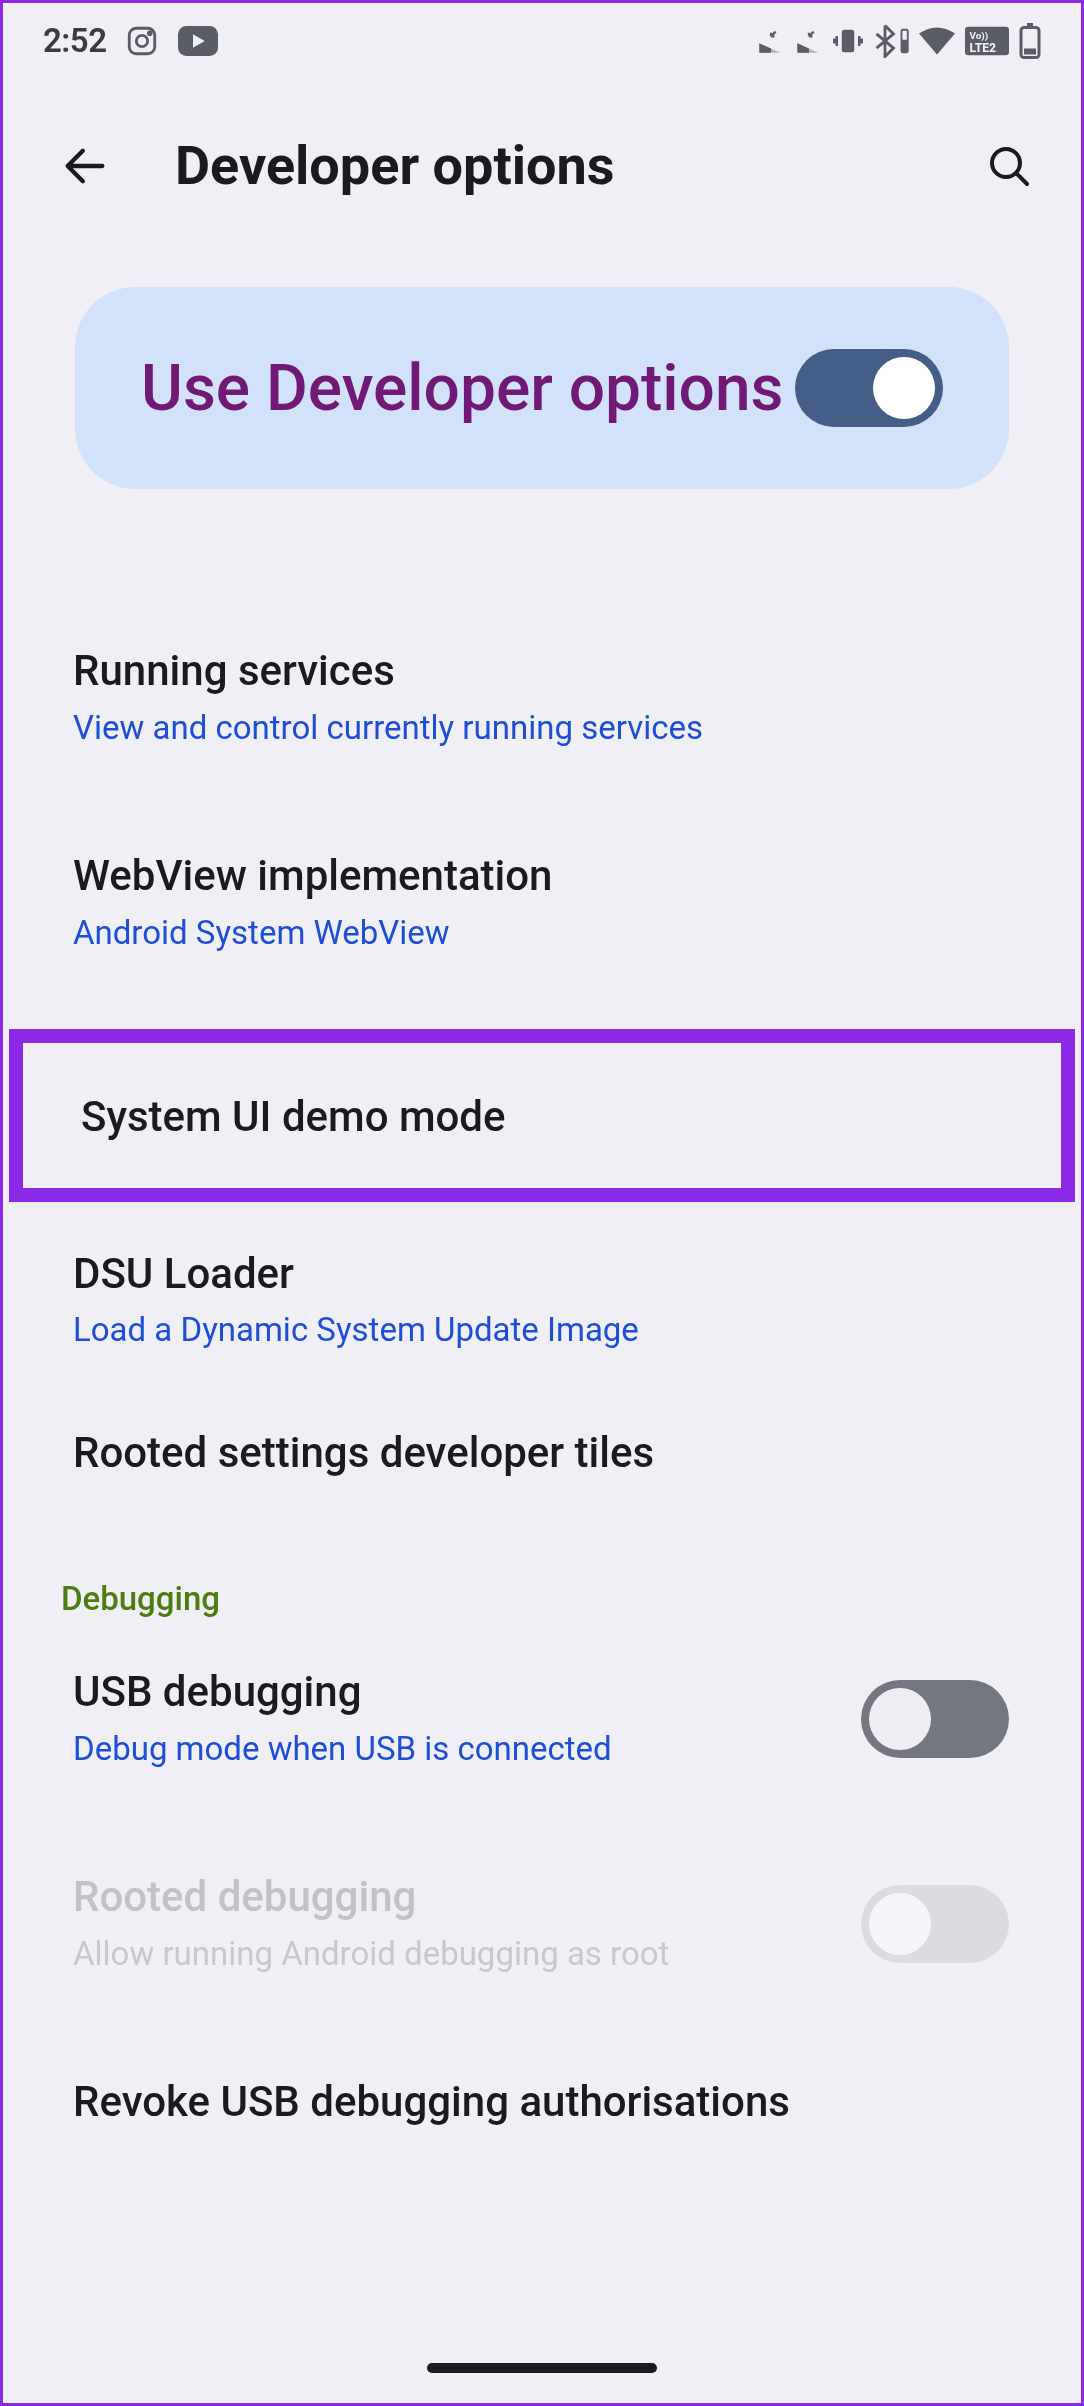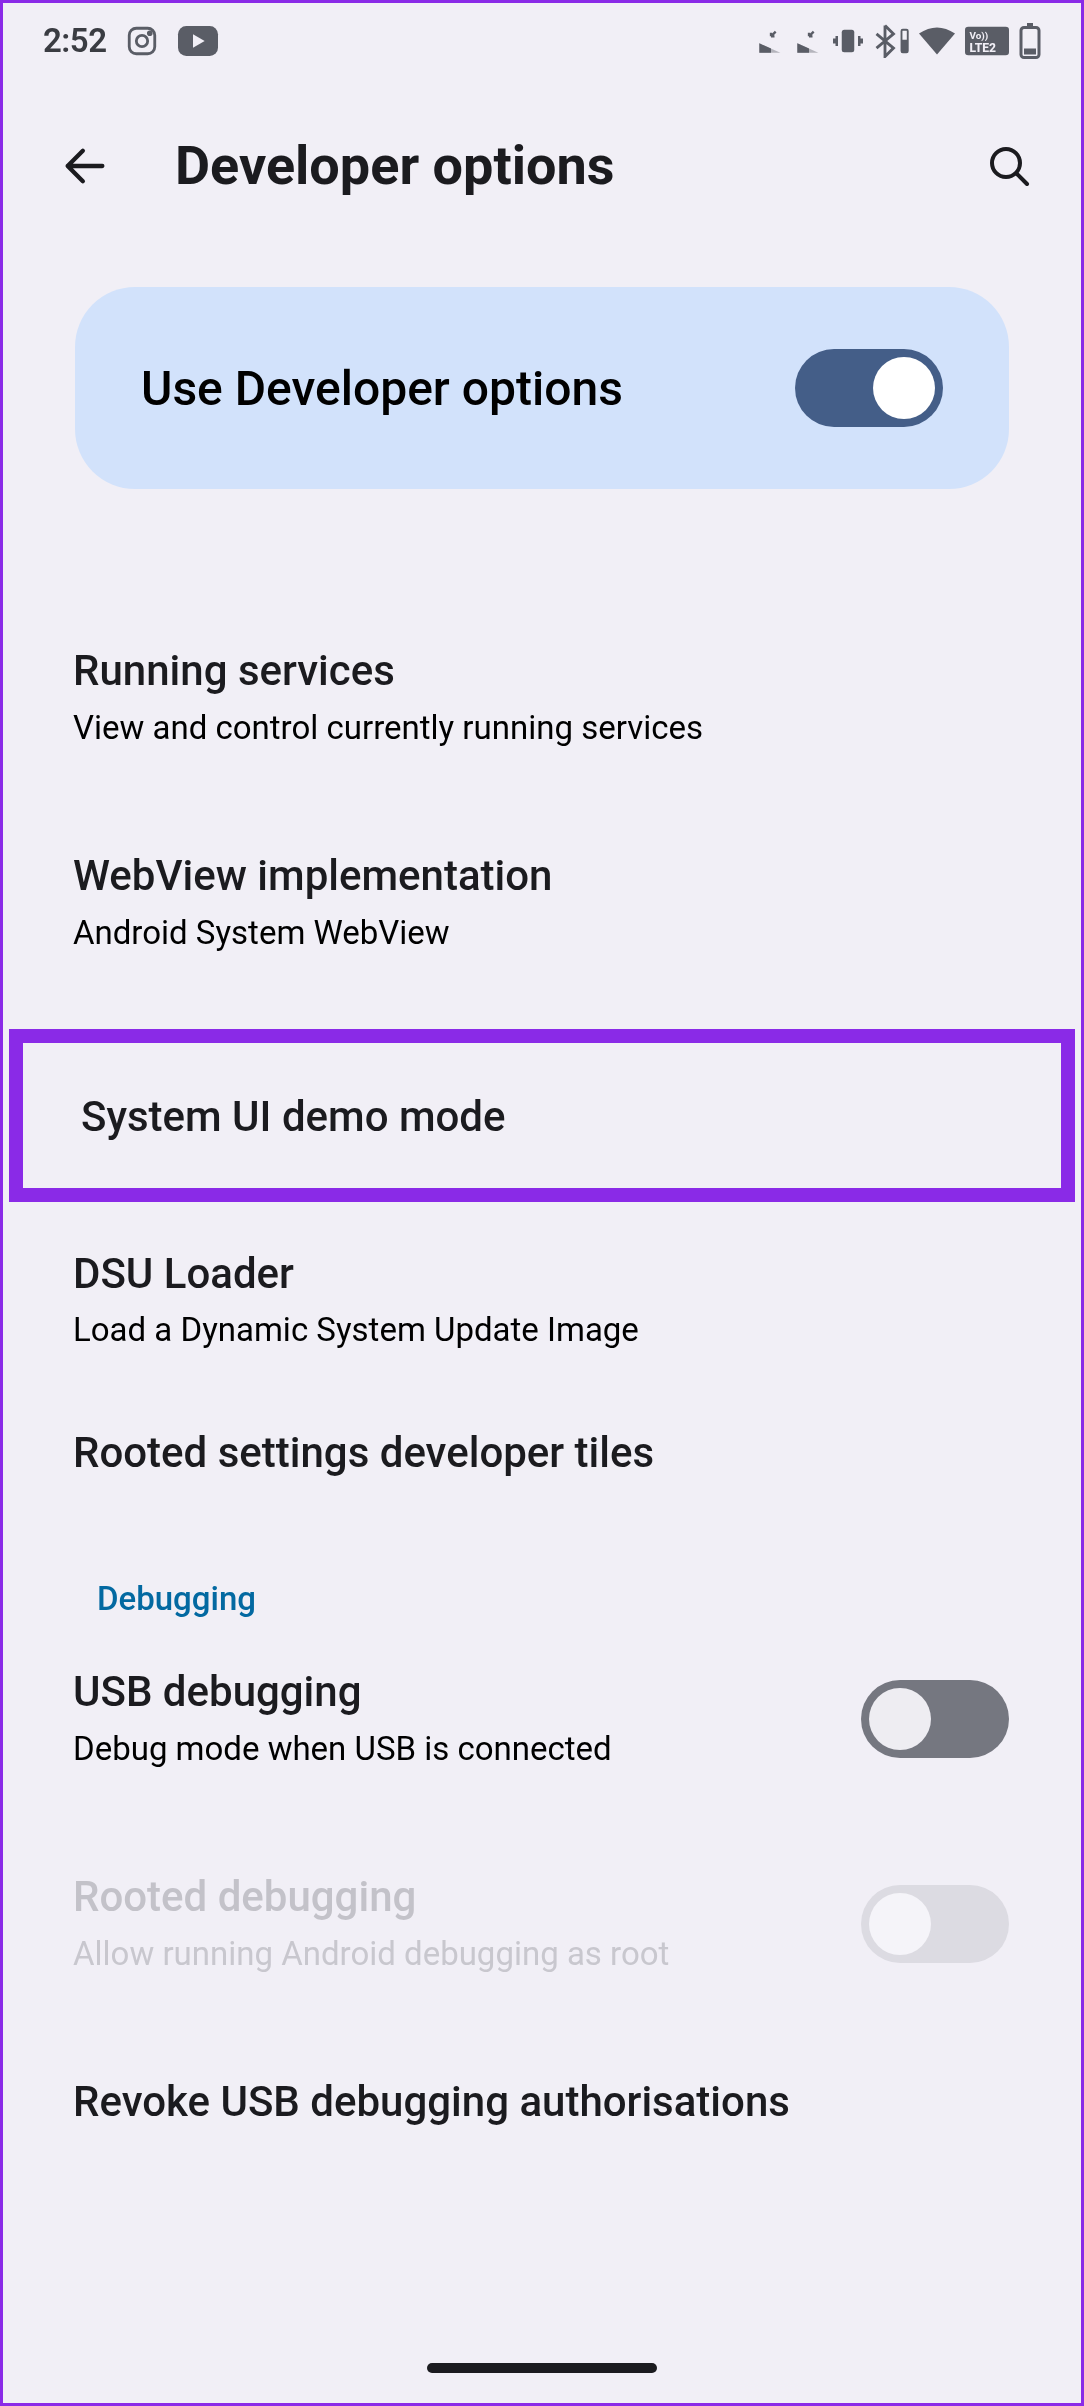--- a/index.html
+++ b/index.html
@@ -34,54 +34,53 @@
   .search-btn { width: 60px; height: 60px; display:flex; align-items:center; justify-content:center; }
   .master-card {
     margin: 60px 72px 0 72px;
     background: #d2e2fb;
     border-radius: 60px;
     padding: 62px 66px;
     display: flex;
     align-items: center;
     justify-content: space-between;
   }
-  .master-label { font-size: 48px; font-weight: 500; color: #000000; }
+  .master-label { font-size: 64px; font-weight: 500; color: #701a75; }
   .switch {
     width: 148px; height: 78px; border-radius: 60px; position: relative;
   }
   .switch-on { background: #445e88; }
   .switch-off { background: #757780; }
   .switch-off-disabled { background: #dcdbe2; }
   .knob {
     position: absolute; top: 8px; width: 62px; height: 62px; border-radius: 50%; background: #fff;
   }
   .switch-on .knob { right: 8px; }
   .switch-off .knob { left: 8px; background: #eeedf2;}
   .switch-off-disabled .knob { left: 8px; background: #f5f4f9; }
   .content { padding: 0 0 0 0; margin-top: 120px; }
   .item {
     padding: 36px 72px 38px 70px;
   }
   .item-title { font-size: 42px; font-weight: 500; color: #1b1b1f; line-height: 1.25; }
-  .item-sub { font-size: 33px; color: #000000; margin-top: 8px; line-height: 1.35; }
+  .item-sub { font-size: 33px; color: #1d4ed8; margin-top: 8px; line-height: 1.35; }
   .item-row { display:flex; align-items:center; justify-content:space-between; gap: 24px;}
   .item-text { flex: 1; }
   .highlighted {
     border: 14px solid #8a2ae7;
     margin: 10px 6px;
     padding: 48px 58px 44px 58px;
   }
   .disabled .item-title { color: #c3c2c9; }
   .disabled .item-sub { color: #c8c7ce; }
   .section-header {
     padding: 62px 70px 12px 58px;
     font-size: 33px;
     font-weight: 500;
-    color: #0369a1;
-    margin-left: 36px;
+    color: #4d7c0f;
   }
   .home-bar {
     position: absolute;
     bottom: 30px;
     left: 50%;
     transform: translateX(-50%);
     width: 230px;
     height: 10px;
     background: #1b1b1f;
     border-radius: 10px;

